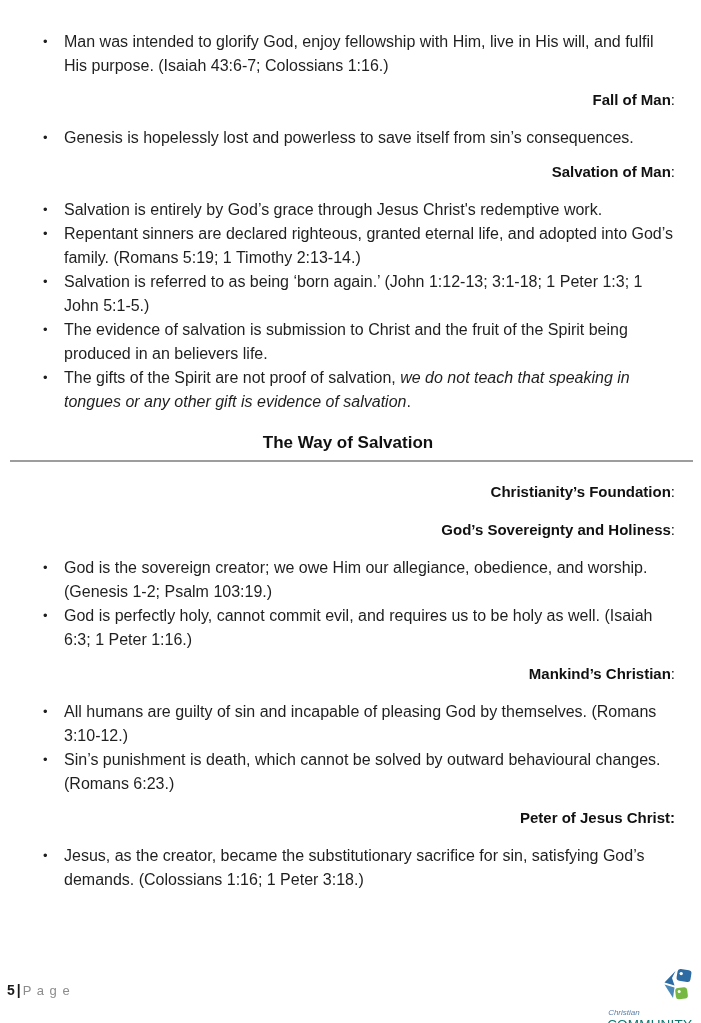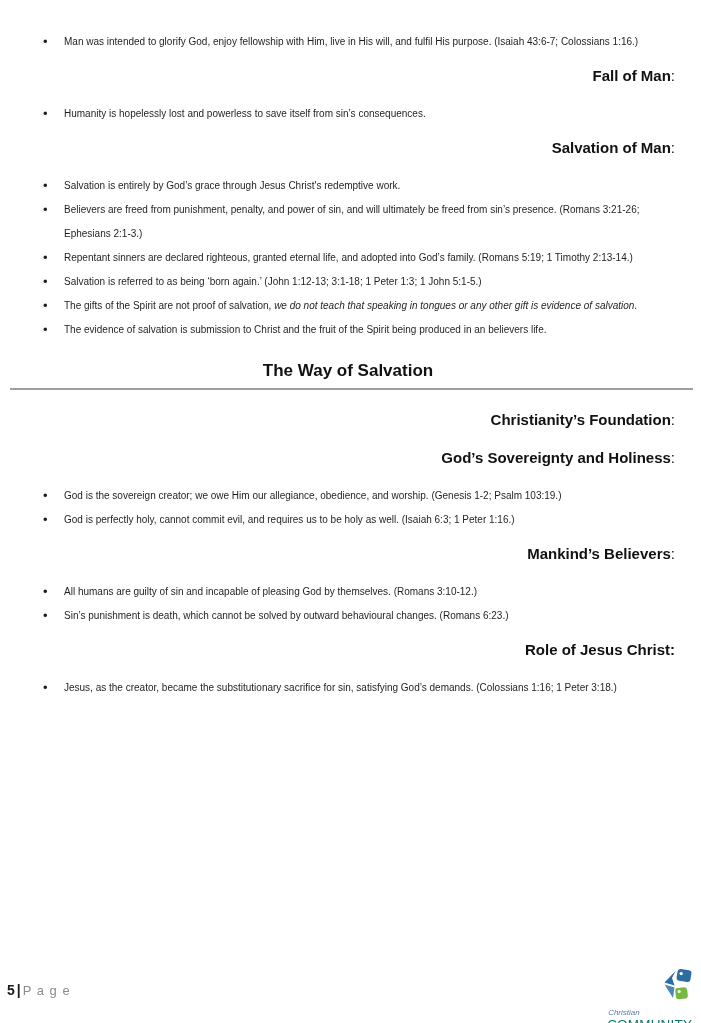--- a/index.html
+++ b/index.html
@@ -4,21 +4,21 @@
 <style>
   html,body{margin:0;padding:0;}
   body{
     width:701px;height:1023px;background:#ffffff;
     font-family:"Liberation Sans",sans-serif;
     color:#1f1f1f;position:relative;overflow:hidden;
   }
   .doc{padding:30px 26px 0 21px;}
   ul.blist{margin:0 0 10px 0;padding:0 0 0 43px;list-style:none;}
   ul.blist li{
-    font-size:10px;line-height:24px;position:relative;color:#1f1f1f;
+    font-size:16px;line-height:24px;position:relative;color:#1f1f1f;
   }
   ul.blist li::before{
     content:"\2022";position:absolute;left:-21px;top:0;
     font-size:13px;color:#1f1f1f;
   }
   p.h{
     font-size:15px;font-weight:700;color:#111;
     line-height:24px;margin:10px 0 14px 0;text-align:right;
   }
   p.h .colon{font-weight:400;}
@@ -52,55 +52,54 @@
 
 <div class="doc">
 
   <ul class="blist">
     <li><span>Man was intended to glorify God, enjoy fellowship with Him, live in His will, and fulfil His purpose. (Isaiah 43:6-7; Colossians 1:16.)</span></li>
   </ul>
 
   <p class="h"><span>Fall of Man</span><span class="colon">:</span></p>
 
   <ul class="blist">
-    <li><span>Humanity is hopelessly lost and powerless to save itself from sin’s consequences.</span></li>
+    <li><span>Genesis is hopelessly lost and powerless to save itself from sin’s consequences.</span></li>
   </ul>
 
   <p class="h"><span>Salvation of Man</span><span class="colon">:</span></p>
 
   <ul class="blist">
     <li><span>Salvation is entirely by God’s grace through Jesus Christ's redemptive work.</span></li>
-    <li><span>Believers are freed from punishment, penalty, and power of sin, and will ultimately be freed from sin’s presence. (Romans 3:21-26; Ephesians 2:1-3.)</span></li>
     <li><span>Repentant sinners are declared righteous, granted eternal life, and adopted into God’s family. (Romans 5:19; 1 Timothy 2:13-14.)</span></li>
     <li><span>Salvation is referred to as being ‘born again.’ (John 1:12-13; 3:1-18; 1 Peter 1:3; 1 John 5:1-5.)</span></li>
+    <li><span>The evidence of salvation is submission to Christ and the fruit of the Spirit being produced in an believers life.</span></li>
     <li><span>The gifts of the Spirit are not proof of salvation, </span><span class="em">we do not teach that speaking in tongues or any other gift is evidence of salvation</span><span>.</span></li>
-    <li><span>The evidence of salvation is submission to Christ and the fruit of the Spirit being produced in an believers life.</span></li>
   </ul>
 
   <p class="title">The Way of Salvation</p>
   <hr class="rule">
 
   <p class="h"><span>Christianity’s Foundation</span><span class="colon">:</span></p>
 
 
   <p class="h"><span>God’s Sovereignty and Holiness</span><span class="colon">:</span></p>
 
   <ul class="blist">
     <li><span>God is the sovereign creator; we owe Him our allegiance, obedience, and worship. (Genesis 1-2; Psalm 103:19.)</span></li>
     <li><span>God is perfectly holy, cannot commit evil, and requires us to be holy as well. (Isaiah 6:3; 1 Peter 1:16.)</span></li>
   </ul>
 
-  <p class="h"><span>Mankind’s Believers</span><span class="colon">:</span></p>
+  <p class="h"><span>Mankind’s Christian</span><span class="colon">:</span></p>
 
   <ul class="blist">
     <li><span>All humans are guilty of sin and incapable of pleasing God by themselves. (Romans 3:10-12.)</span></li>
     <li><span>Sin’s punishment is death, which cannot be solved by outward behavioural changes. (Romans 6:23.)</span></li>
   </ul>
 
-  <p class="h"><span>Role of Jesus Christ:</span><span class="colon"></span></p>
+  <p class="h"><span>Peter of Jesus Christ:</span><span class="colon"></span></p>
 
   <ul class="blist">
     <li><span>Jesus, as the creator, became the substitutionary sacrifice for sin, satisfying God’s demands. (Colossians 1:16; 1 Peter 3:18.)</span></li>
   </ul>
 
 </div>
 
 <div class="footer-num">
   <span class="n">5</span><span class="sep">|</span><span class="pg">P a g e</span>
 </div>

